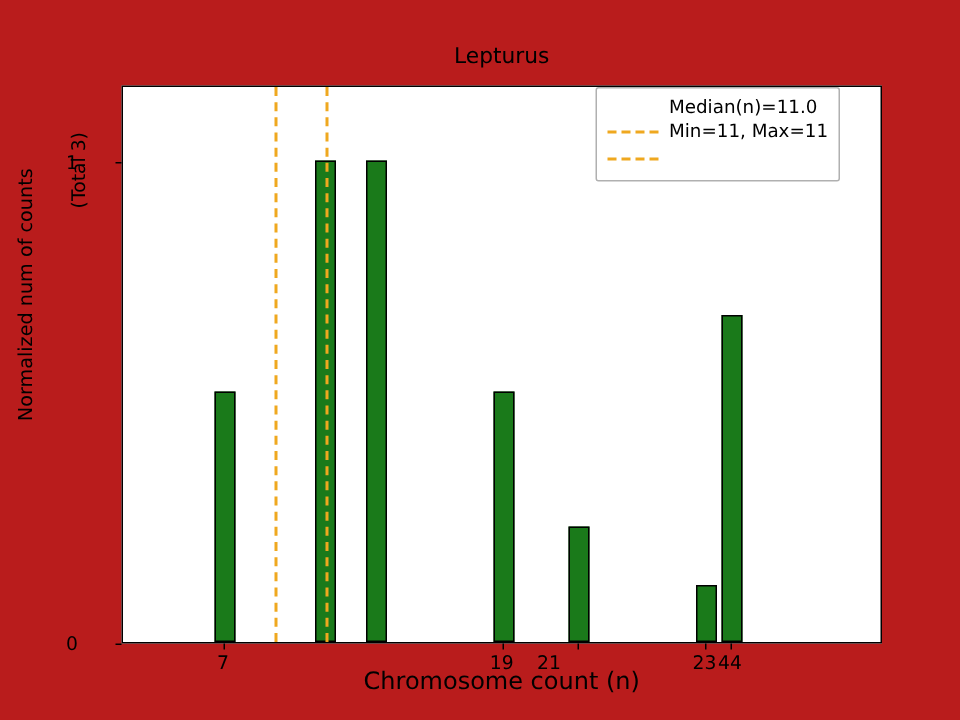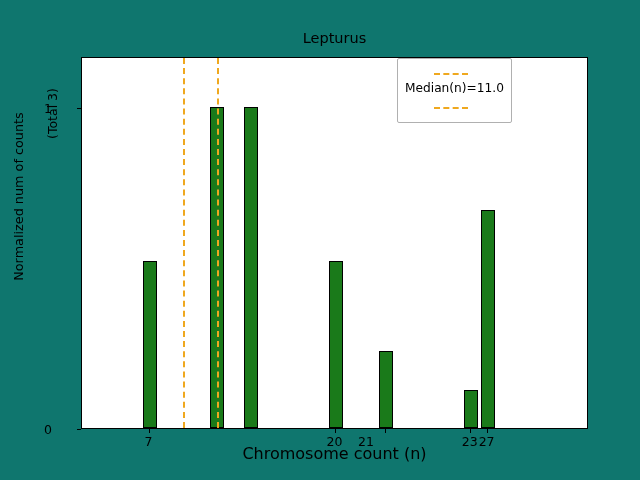--- a/index.html
+++ b/index.html
@@ -4,21 +4,21 @@
 <style>
   html, body {
     margin: 0;
     padding: 0;
     background: #ffffff;
   }
   #figure {
     position: relative;
     width: 640px;
     height: 480px;
-    background: #0f766e;
+    background: #b91c1c;
     font-family: "DejaVu Sans", sans-serif;
     overflow: hidden;
   }
 
   
   #chart-title {
     position: absolute;
     left: 81px;
     top: 30px;
     width: 507px;
@@ -138,23 +138,22 @@
     left: 397px;
     top: 58px;
     background: #ffffff;
     border: 0.9px solid #b0b0b0;
     border-radius: 2px;
     padding: 5px 7px 6px 7px;
     box-sizing: border-box;
   }
   .legend-entry {
     display: flex;
-    align-items: center;
+    align-items: flex-end;
     margin-bottom: 1px;
-    flex-direction: column;
   }
   .legend-sample {
     flex: 0 0 auto;
     width: 34px;
     height: 14px;
     margin-right: 7px;
     margin-top: 3px;
     position: relative;
   }
   .legend-sample::before {
@@ -202,34 +201,35 @@
   </div>
 
   <div id="y-axis"></div>
   <div id="x-axis"></div>
 
   <div id="legend">
       <div class="legend-entry">
         <span class="legend-sample"></span>
         <span class="legend-text">
           <div>Median(n)=11.0</div>
+          <div>Min=11, Max=11</div>
         </span>
       </div>
       <div class="legend-entry">
         <span class="legend-sample"></span>
       </div>
     </div>
 
 <div class="ytick-label" style="top: 429px;">0</div>
     <div class="ytick-mark" style="top: 429px;"></div>
     <div class="ytick-label" style="top: 108.31px;">1</div>
     <div class="ytick-mark" style="top: 108.31px;"></div>
     <div class="xtick-label" style="left: 148.6px;">7</div>
     <div class="xtick-mark" style="left: 148.6px;"></div>
-    <div class="xtick-label" style="left: 334.5px;">20</div>
+    <div class="xtick-label" style="left: 334.5px;">19</div>
     <div class="xtick-mark" style="left: 334.5px;"></div>
     <div class="xtick-label" style="left: 366px;">21</div>
     <div class="xtick-mark" style="left: 385.2px;"></div>
     <div class="xtick-label" style="left: 469.7px;">23</div>
     <div class="xtick-mark" style="left: 469.7px;"></div>
-    <div class="xtick-label" style="left: 486.6px;">27</div>
+    <div class="xtick-label" style="left: 486.6px;">44</div>
     <div class="xtick-mark" style="left: 486.6px;"></div>
   </div>
 
 </body></html>

